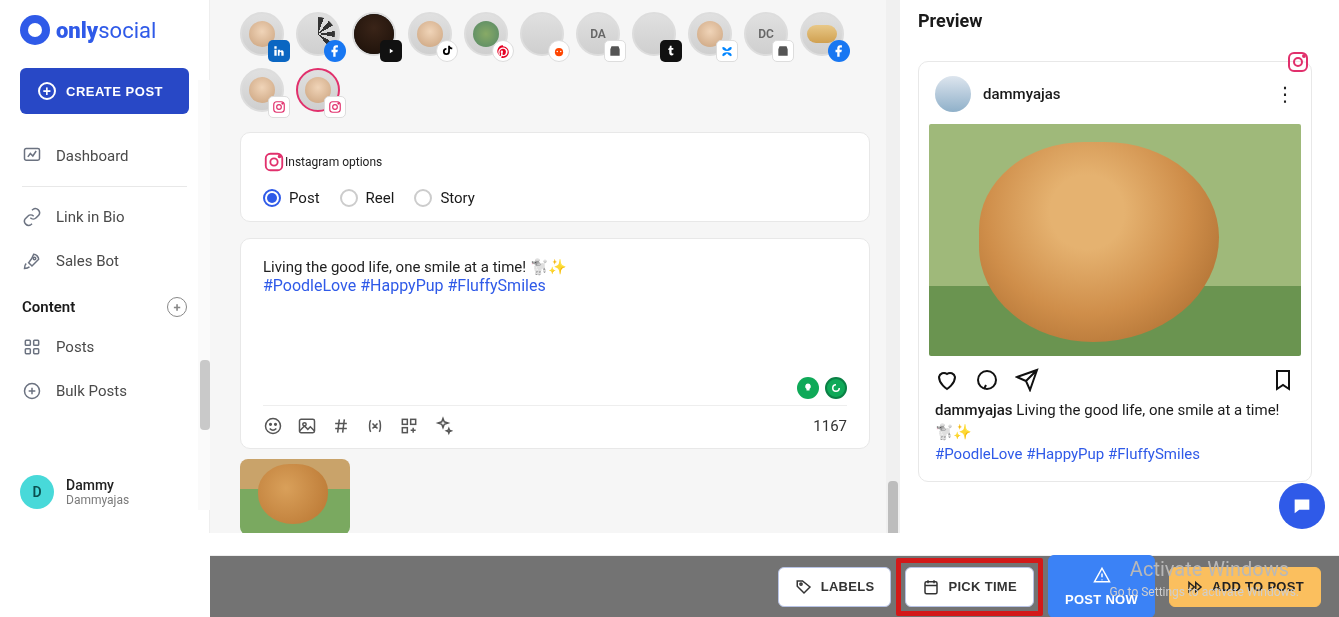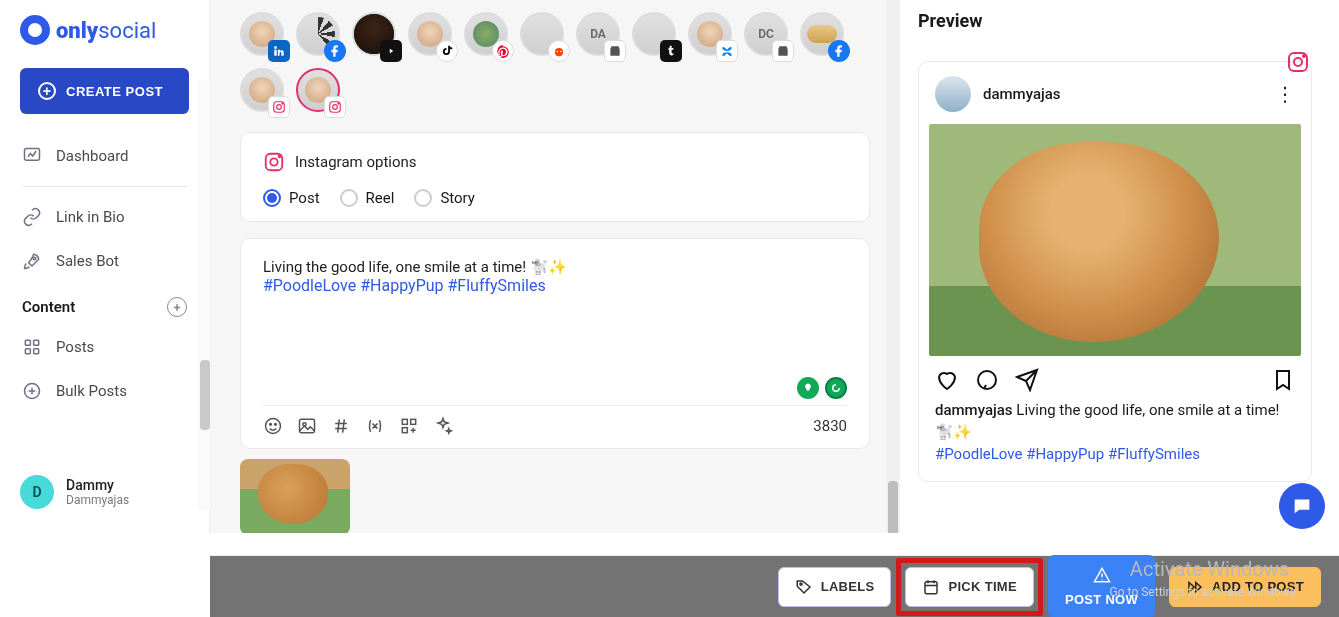--- a/index.html
+++ b/index.html
@@ -50,21 +50,21 @@
 .acct-badge.gb { background:#fff; border:1px solid #ddd; }
 .acct-badge.gb svg { fill:#555; }
 .acct-badge.tb { background:#111; }
 .acct-badge.bs { background:#fff; border:1px solid #ddd; }
 .acct-badge.bs svg { fill:#0085ff; }
 .acct-badge.ig { background:#fff; border:1px solid #ddd; }
 .acct-badge.ig svg { fill:none; stroke:#e1306c; stroke-width:2; }
 
 .card { background:#fff; border-radius:10px; margin: 16px 30px 0 10px; border:1px solid #e8e8e8; }
 .ig-options { padding: 18px 22px 14px; }
-.ig-head { display:flex; align-items:center; gap:10px; font-size:15px; color:#222; }
+.ig-head { display:flex; align-items:center; font-size:12px; color:#222; }
 .ig-ic { width:22px; height:22px; }
 .radio-row { display:flex; gap:20px; margin-top:16px; }
 .radio { display:flex; align-items:center; gap:8px; font-size:15px; }
 .radio-dot { width:18px; height:18px; border:2px solid #ccc; border-radius:50%; display:flex; align-items:center; justify-content:center; }
 .radio-dot.on { border-color:#2f5ae8; }
 .radio-dot.on::after { content:''; width:10px; height:10px; background:#2f5ae8; border-radius:50%; }
 
 .compose { padding: 18px 22px 10px; }
 .compose-text { font-size:15px; color:#222; }
 .hashtags { color:#2f5ae8; }
@@ -390,21 +390,21 @@
             <svg viewBox="0 0 24 24">
                 <rect x="4" y="4" width="6" height="6"></rect>
                 <rect x="14" y="4" width="6" height="6"></rect>
                 <rect x="4" y="14" width="6" height="6"></rect>
                 <path d="M17 14v6M14 17h6"></path>
               </svg>
             <svg viewBox="0 0 24 24">
                 <path d="M12 3l1.5 4L18 8.5l-4.5 1.5L12 14l-1.5-4L6 8.5 10.5 7zM19 15l.8 2 2 .8-2 .8-.8 2-.8-2-2-.8 2-.8z"></path>
               </svg>
           </div>
-          <div class="char-count">3830</div>
+          <div class="char-count">1167</div>
         </div>
       </div>
 
       <div class="thumb">
           <div class="thumb-dog"></div>
         </div>
 
       <div class="editor-scroll">
           <div class="editor-scroll-thumb"></div>
         </div>

